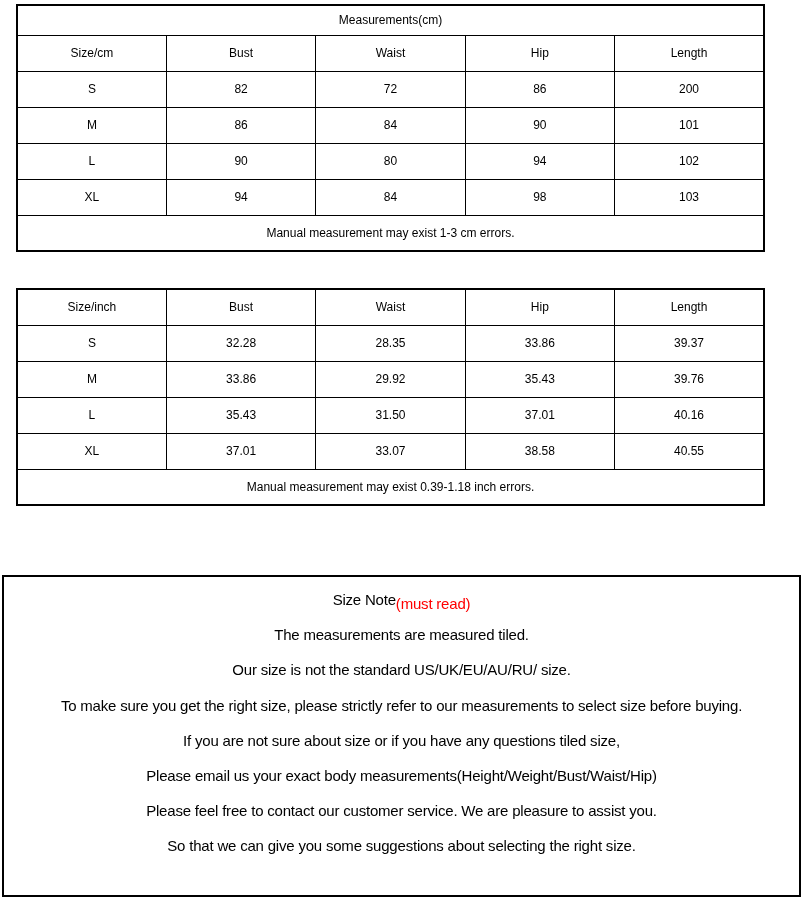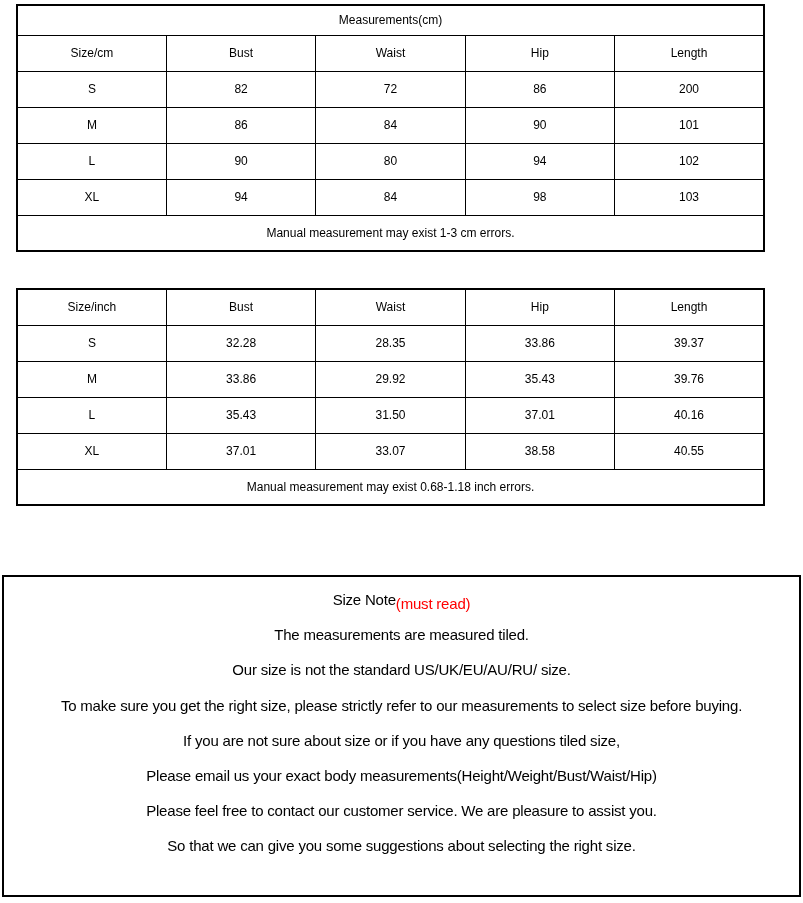--- a/index.html
+++ b/index.html
@@ -152,21 +152,21 @@
       <td>40.16</td>
     </tr>
     <tr class="data-row">
       <td>XL</td>
       <td>37.01</td>
       <td>33.07</td>
       <td>38.58</td>
       <td>40.55</td>
     </tr>
     <tr class="foot-row">
-      <td colspan="5">Manual measurement may exist 0.68-1.18 inch errors.</td>
+      <td colspan="5">Manual measurement may exist 0.39-1.18 inch errors.</td>
     </tr>
   </tbody>
     </table>
 
   <div class="note-box">
     <div class="note-line">
       <span>Size Note</span>
         <span class="red-text">(must read)</span>
     </div>
     <div class="note-line">The measurements are measured tiled.</div>

